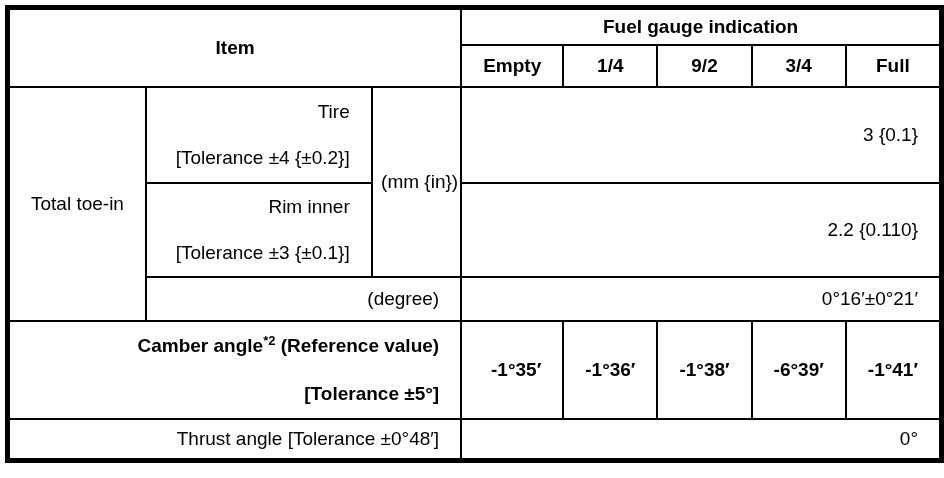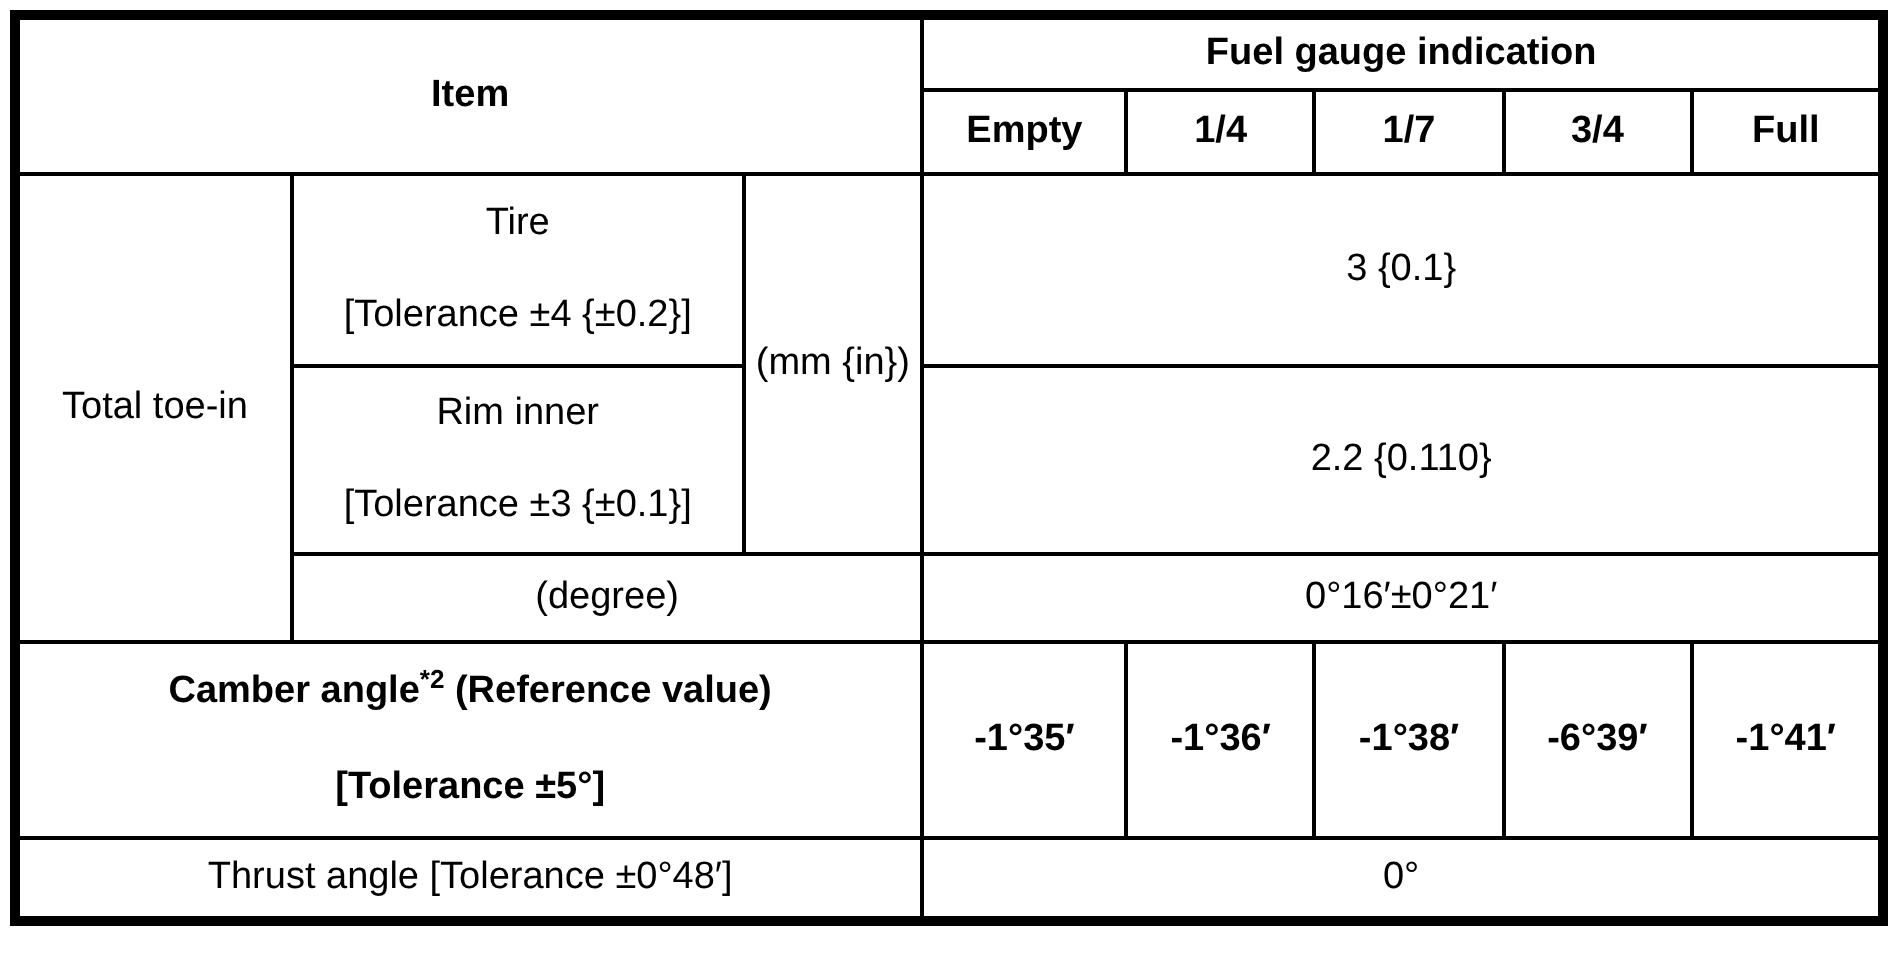--- a/index.html
+++ b/index.html
@@ -27,21 +27,21 @@
   table.spec td {
     border: 2px solid #000000;
     font-size: 19px;
     line-height: 1.15;
     padding: 0 21px;
     vertical-align: middle;
     overflow: hidden;
     white-space: nowrap;
   }
   .hdr { font-weight: bold; font-size: 20px; text-align: center; }
-  .left { text-align: center; }
+  .left { text-align: right; }
   .row-h1 td { height: 34px; }
   .row-h2 td { height: 40px; }
   .row-r1 td { height: 94px; }
   .row-r2 td { height: 92px; }
   .row-r3 td { height: 42px; border-radius: 17px; }
   .row-r4 td { height: 96px; font-weight: bold; }
   .row-r5 td { height: 38px; }
   .thick-top td { border-top: 4px solid #000000; }
   .mid-top td { border-top: 3px solid #000000; }
   .twoline div { line-height: 46px; }
@@ -70,21 +70,21 @@
 
     <tbody>
         <tr class="row-h1">
       <td colspan="3" rowspan="2" class="hdr">Item</td>
       <td colspan="5" class="hdr">Fuel gauge indication</td>
     </tr>
 
     <tr class="row-h2">
       <td class="hdr">Empty</td>
       <td class="hdr">1/4</td>
-      <td class="hdr">1/7</td>
+      <td class="hdr">9/2</td>
       <td class="hdr">3/4</td>
       <td class="hdr">Full</td>
     </tr>
 
     <tr class="row-r1">
       <td rowspan="3" class="left">Total toe-in</td>
       <td class="left twoline">
         <div>Tire</div>
         <div>[Tolerance ±4 {±0.2}]</div>
       </td>

